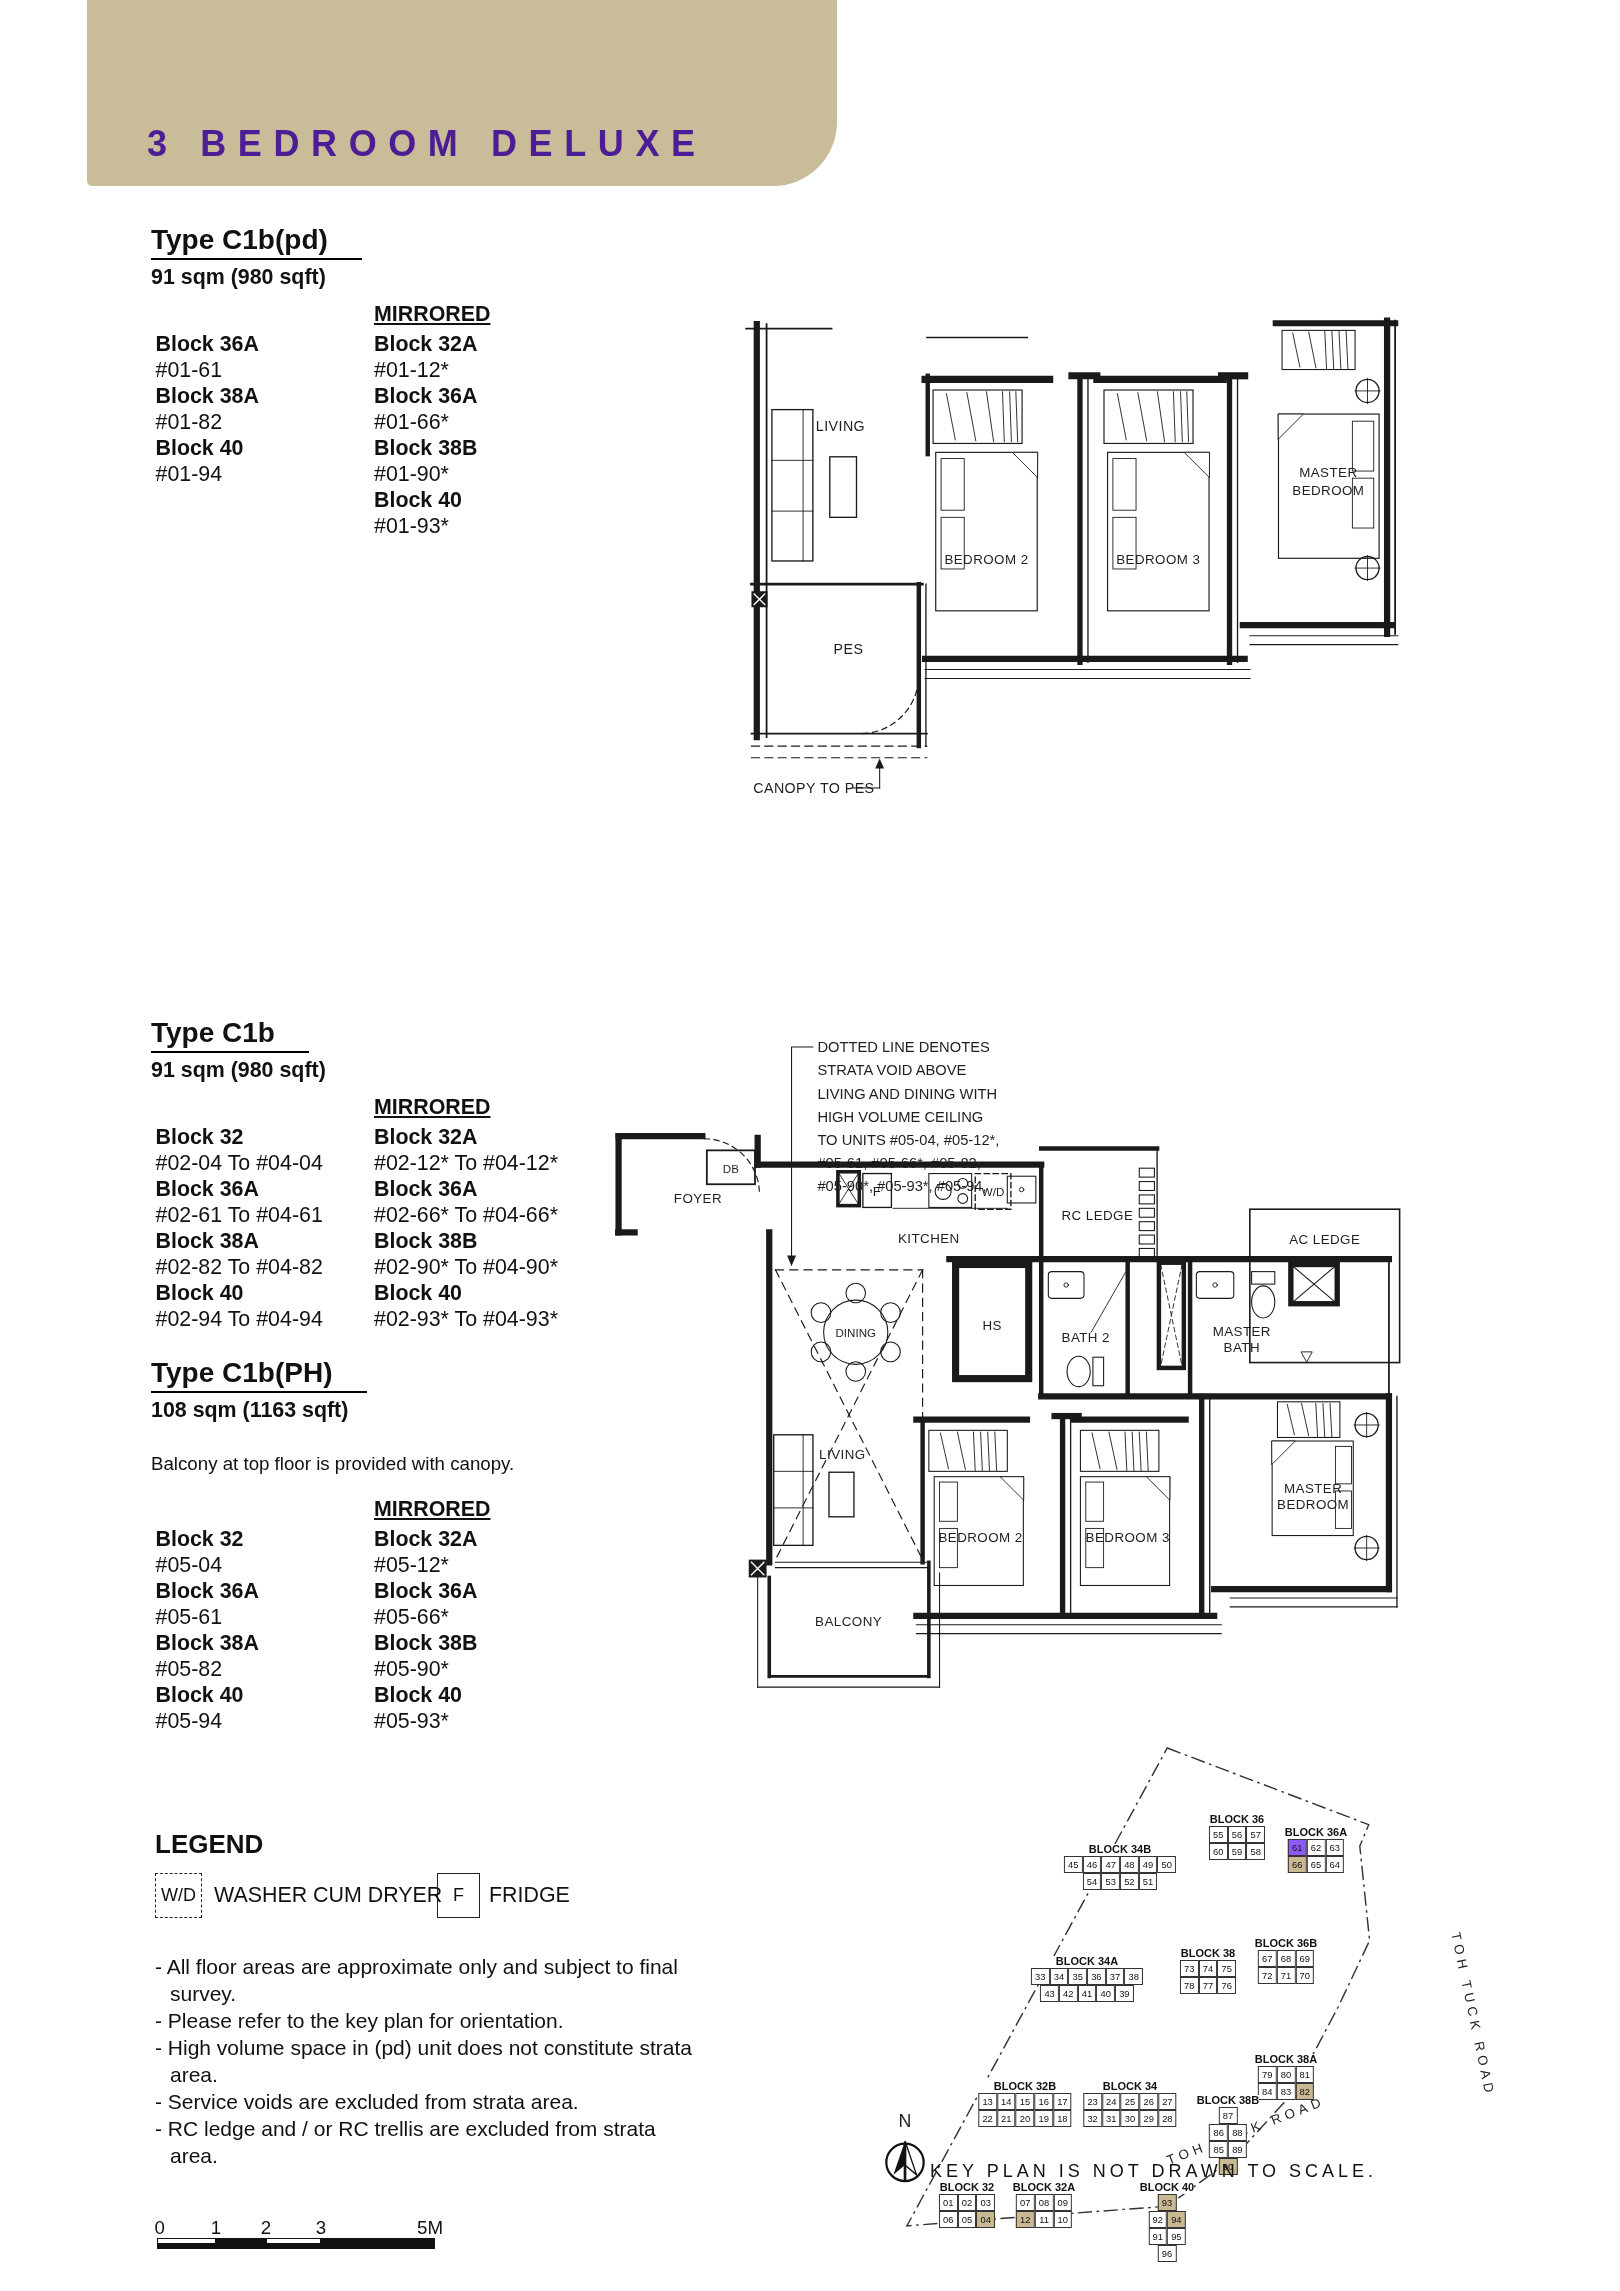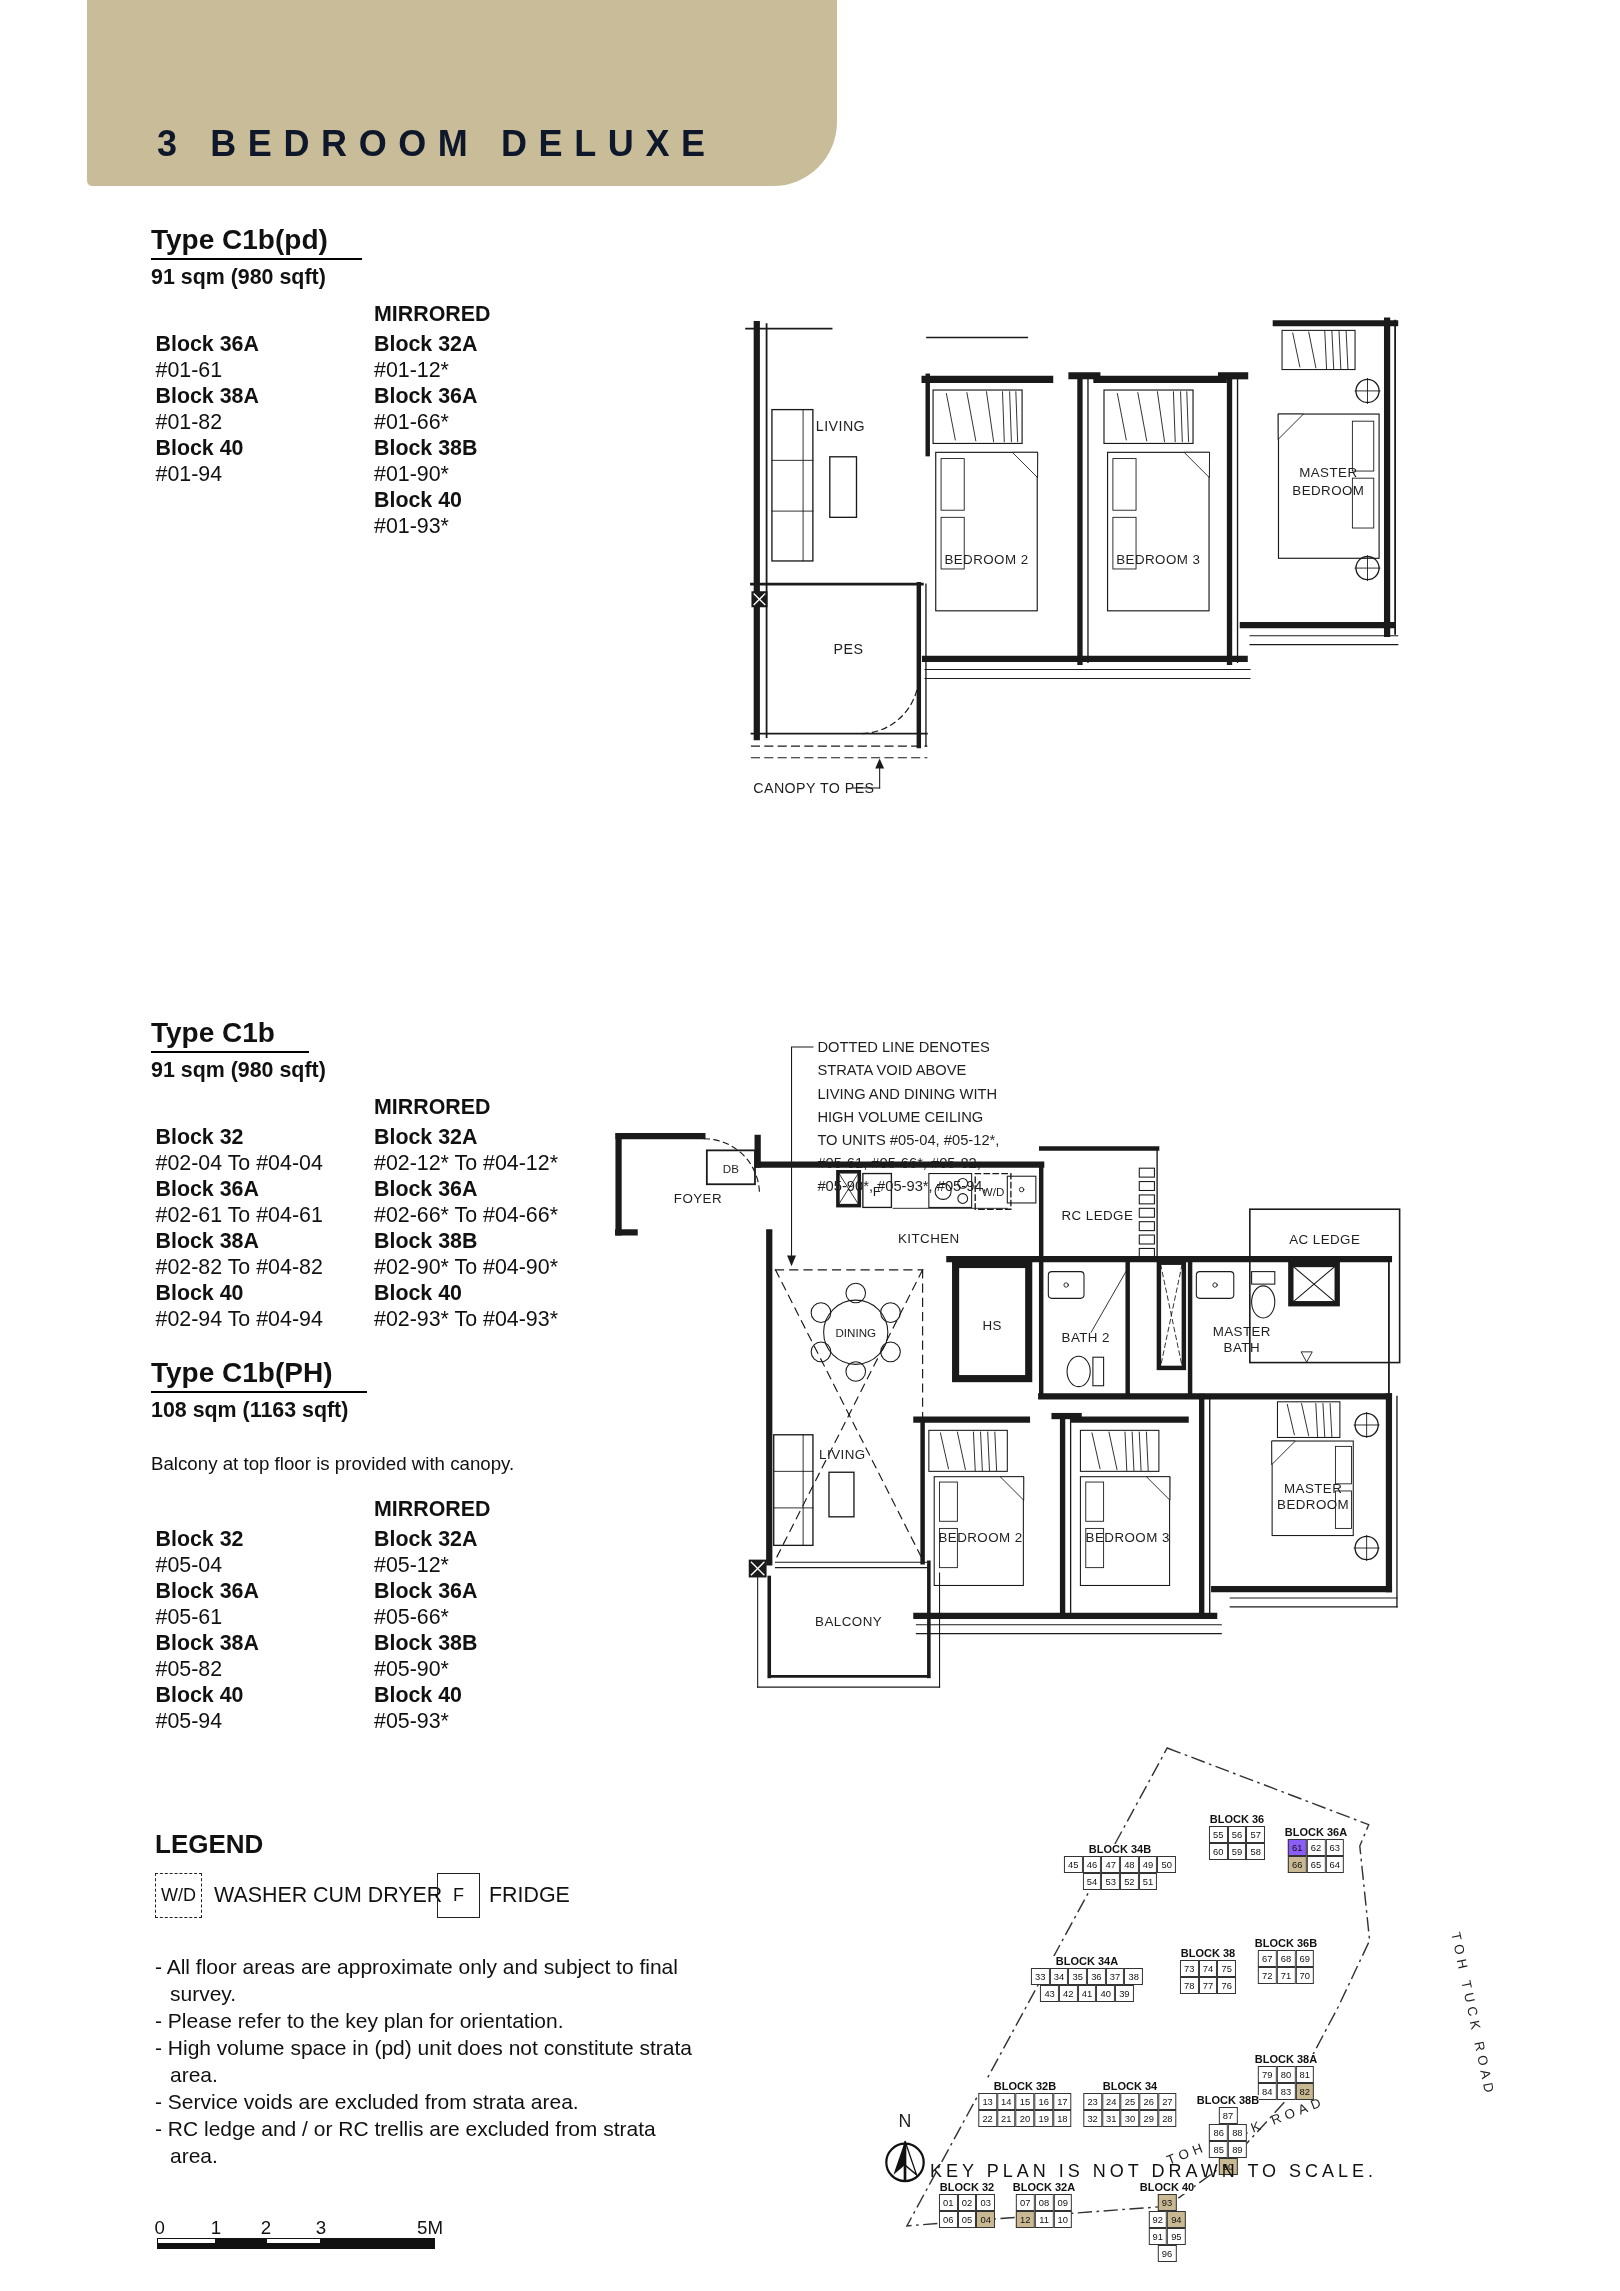--- a/index.html
+++ b/index.html
@@ -1,33 +1,33 @@
 <!DOCTYPE html>
 <html style="font-size:14.3px"><head>
 <meta charset="utf-8">
 <style>
   html,body{margin:0;padding:0;background:#e8e8e8;}
   .page{position:relative;width:1620px;height:2292px;background:#fff;overflow:hidden;
         font-family:"Liberation Sans",sans-serif;color:#111;}
   .abs{position:absolute;}
   
   .banner{left:87px;top:0;width:750px;height:186px;border-radius:0 0 64px 5.3px;}
-  .banner-title{position:absolute;left:70px;bottom:21.4px;font-size:36px;font-weight:bold;
-                color:#0f172a;letter-spacing:11.6px;white-space:nowrap;}
+  .banner-title{position:absolute;left:60px;bottom:21.4px;font-size:36px;font-weight:bold;
+                color:#4c1d95;letter-spacing:11.6px;white-space:nowrap;}
   
   .sec{width:499px;}
   .sec-title{display:inline-block;font-size:28px;font-weight:bold;
              border-bottom:2.7px solid #000;padding:0 34px 2.7px 0;line-height:1.1;}
   .sec-area{font-size:21.4px;font-weight:bold;margin-top:4.5px;}
   .sec-desc{font-size:18.7px;line-height:26px;width:428px;margin-top:9px;}
   .cols{position:relative;margin-top:12.5px;height:267px;}
   .col{position:absolute;top:0;}
   .col-left{left:4.5px;top:28.5px;}
   .col-right{left:223px;}
-  .mirrored{font-size:21.4px;font-weight:bold;margin-bottom:3.6px;}
+  .mirrored{font-size:21.4px;font-weight:bold;margin-bottom:3.6px;text-decoration:underline;}
   .bname{font-size:21.4px;font-weight:bold;line-height:26px;}
   .bunits{font-size:21.4px;line-height:26px;}
   
   .legend-h{font-size:26px;font-weight:bold;}
   .legend-row{position:relative;height:53px;margin-top:12.5px;width:579px;}
   .wd-box{position:absolute;left:0;top:0;width:45px;height:43px;border:1.8px dashed #222;
           display:flex;align-items:center;justify-content:center;font-size:18px;}
   .f-box{position:absolute;left:282px;top:0;width:41px;height:43px;border:1.8px solid #222;
          display:flex;align-items:center;justify-content:center;font-size:18px;}
   .legend-lab{position:absolute;top:10.7px;font-size:21.4px;}

